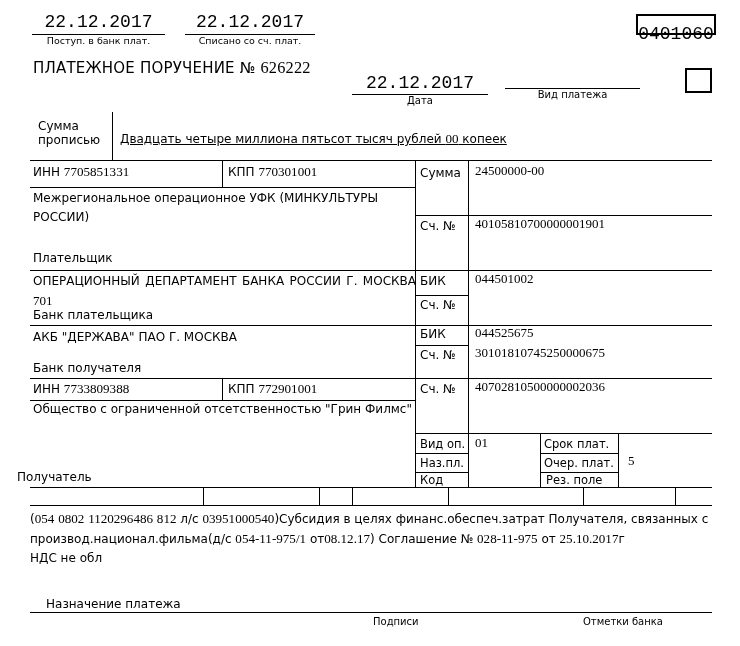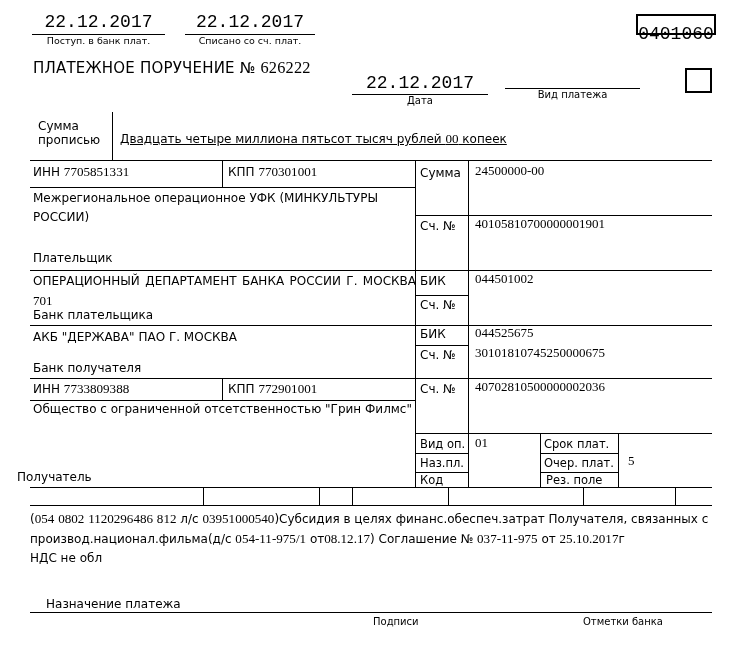--- a/index.html
+++ b/index.html
@@ -125,21 +125,21 @@
   <div class="abs oplbl nowrap" style="left:420px; top:437px;">Вид оп.</div>
   <div class="abs val" style="left:475px; top:435px;">01</div>
   <div class="abs oplbl nowrap" style="left:420px; top:456px;">Наз.пл.</div>
   <div class="abs oplbl nowrap" style="left:420px; top:473px;">Код</div>
   <div class="abs oplbl nowrap" style="left:544px; top:437px;">Срок плат.</div>
   <div class="abs oplbl nowrap" style="left:544px; top:456px;">Очер. плат.</div>
   <div class="abs val" style="left:628px; top:453px;">5</div>
   <div class="abs oplbl nowrap" style="left:546px; top:473px;">Рез. поле</div>
 
   <div class="abs nowrap" style="left:30px; top:511px;text-align:right;">(<span class="sn">054</span> <span class="sn">0802</span> <span class="sn">1120296486</span> <span class="sn">812</span> л/с <span class="sn">03951000540</span>)Субсидия в целях финанс.обеспеч.затрат Получателя, связанных с</div>
-  <div class="abs nowrap" style="left:30px; top:531px;">производ.национал.фильма(д/с <span class="sn">054-11-975/1</span> от<span class="sn">08.12.17</span>) Соглашение № <span class="sn">037-11-975</span> от <span class="sn">25.10.2017</span>г</div>
+  <div class="abs nowrap" style="left:30px; top:531px;">производ.национал.фильма(д/с <span class="sn">054-11-975/1</span> от<span class="sn">08.12.17</span>) Соглашение № <span class="sn">028-11-975</span> от <span class="sn">25.10.2017</span>г</div>
   <div class="abs nowrap" style="left:30px; top:551px;">НДС не обл</div>
 
   <div class="abs" style="left:46px; top:597px;">Назначение платежа</div>
   <div class="hl" style="left:30px; top:612px; width:682px;"></div>
 
   <div class="abs lbl10" style="left:373px; top:616px;">Подписи</div>
   <div class="abs lbl10" style="left:583px; top:616px;">Отметки банка</div>
 
 </div>
 

